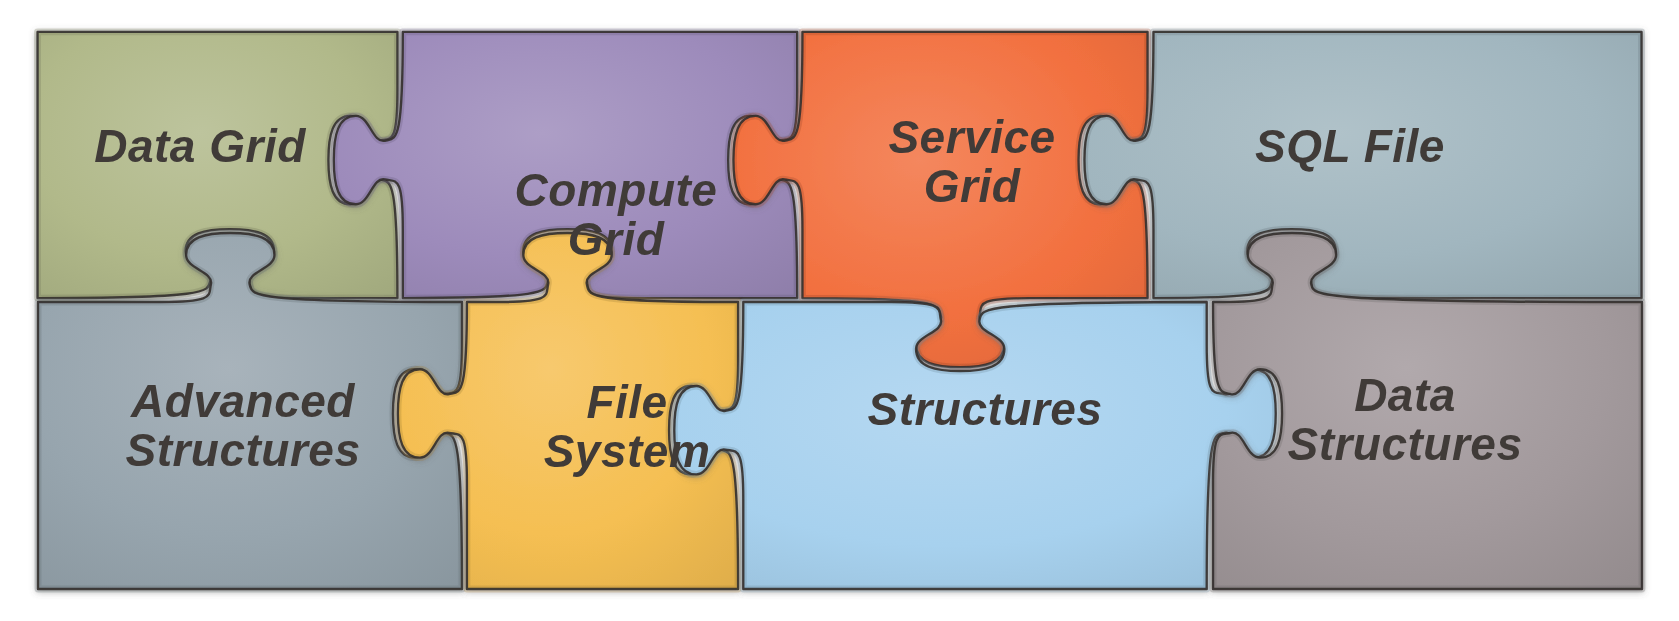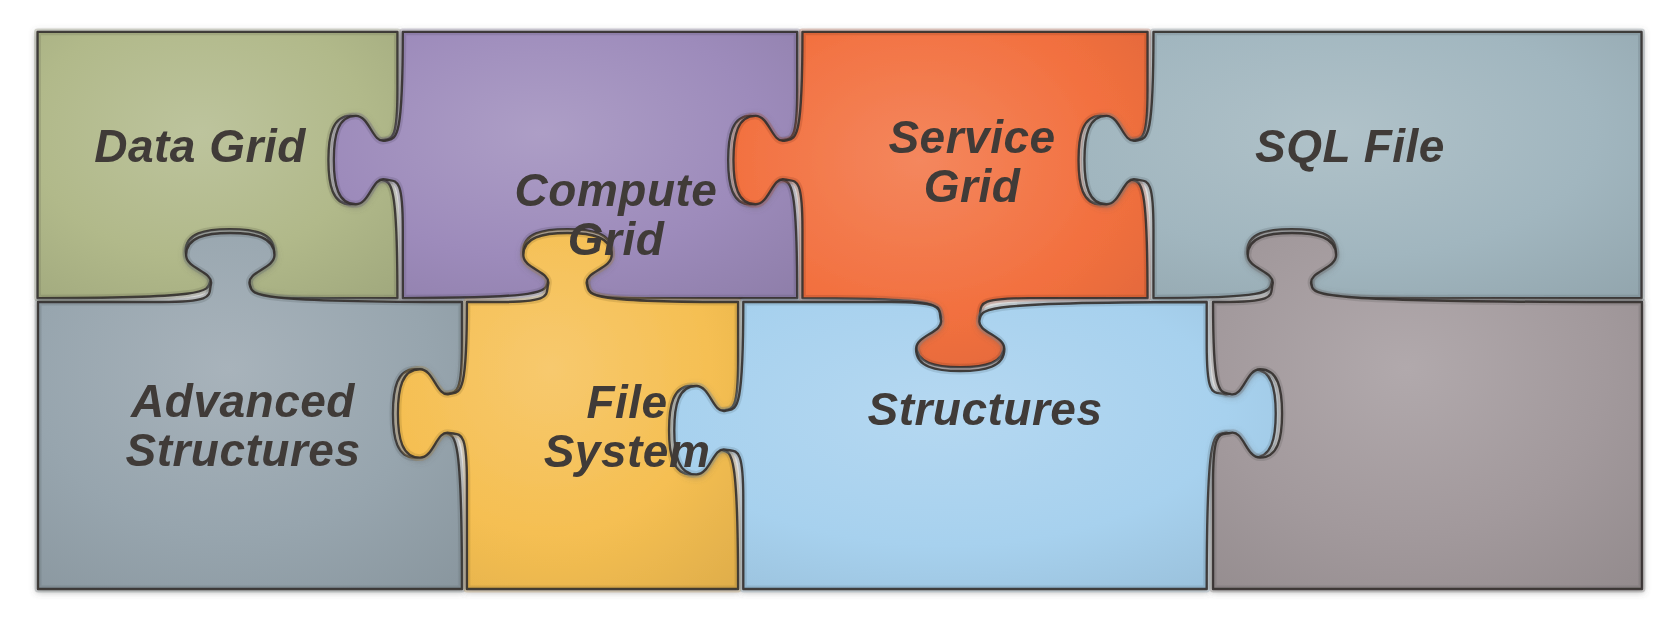--- a/index.html
+++ b/index.html
@@ -128,13 +128,15 @@
   <div class="piece-label" style="left:616px;  top:167px;margin-top:48px;">Compute
 Grid</div>
   <div class="piece-label" style="left:972px;  top:162px;">Service
 Grid</div>
   <div class="piece-label" style="left:1350px; top:147px;">SQL File</div>
   <div class="piece-label" style="left:243px;  top:426px;">Advanced
 Structures</div>
   <div class="piece-label" style="left:627px;  top:427px;">File
 System</div>
   <div class="piece-label" style="left:985px;  top:410px;">Structures</div>
+  <div class="piece-label" style="left:1405px; top:420px;">Data
+Structures</div>
 </div>
 
 </body></html>

